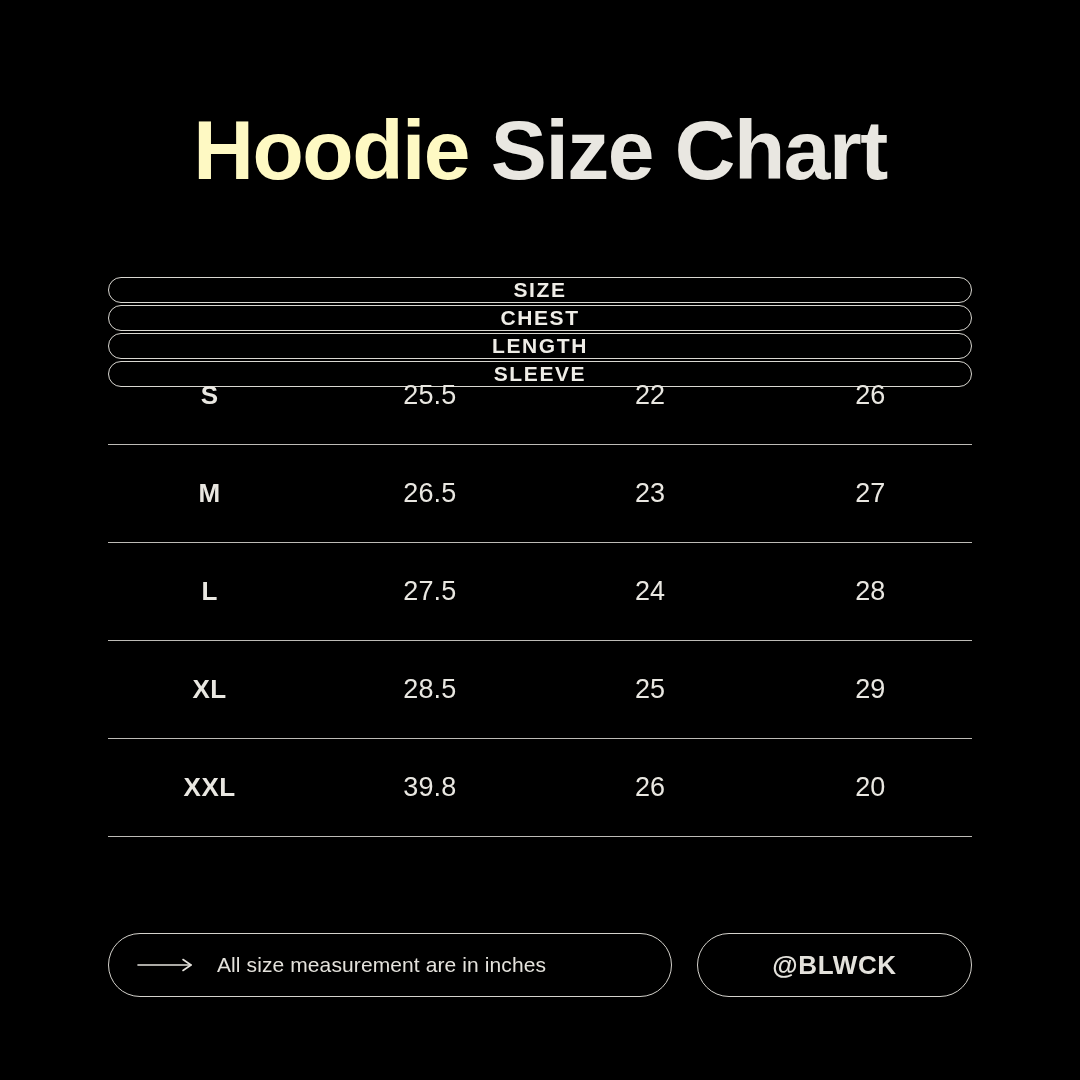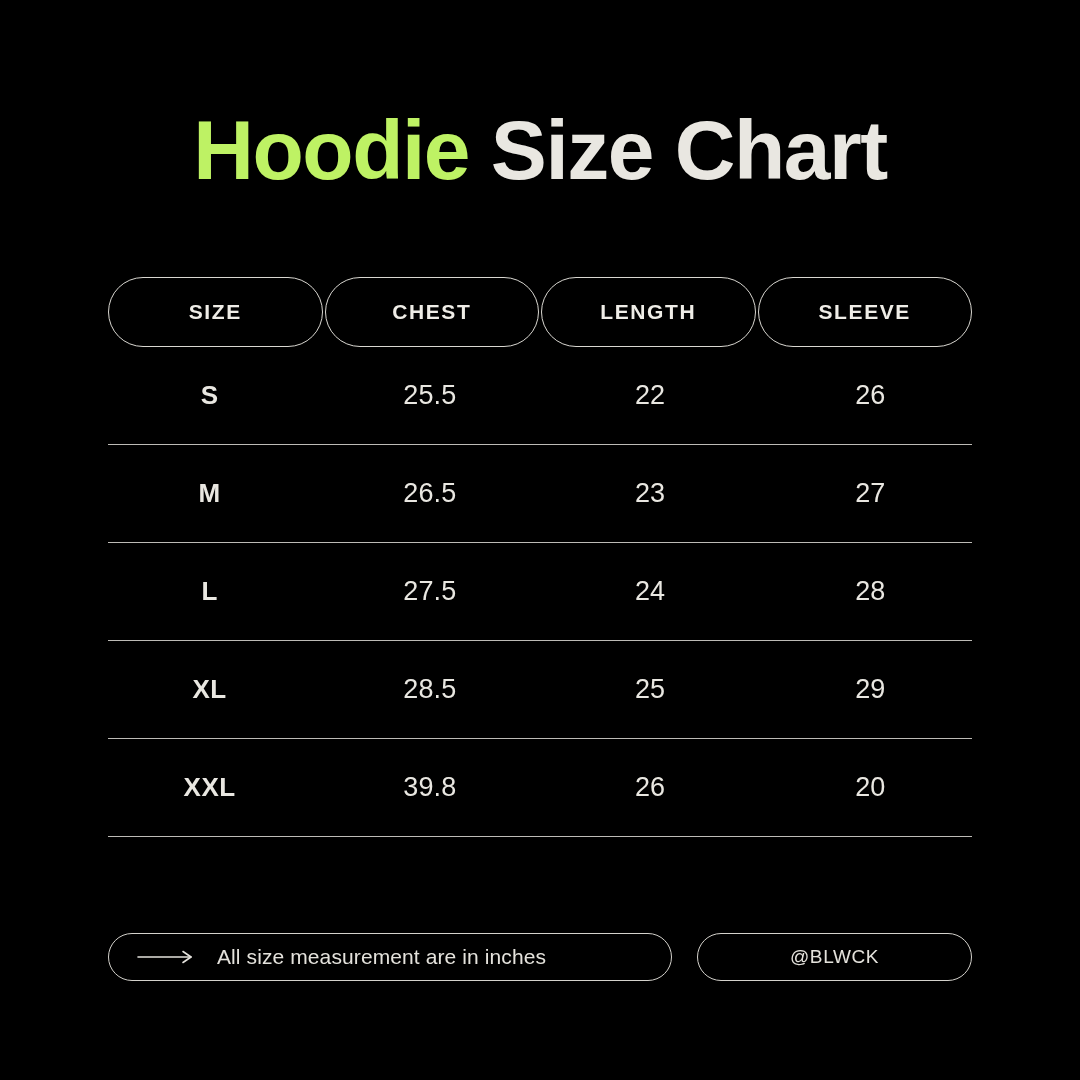--- a/index.html
+++ b/index.html
@@ -28,21 +28,21 @@
     position: absolute;
     left: 0;
     top: 108px;
     width: 1080px;
     text-align: center;
     white-space: nowrap;
   }
   .title-bold {
     font-size: 84px;
     font-weight: 700;
-    color: #bef264;
+    color: #fef9c3;
     letter-spacing: -1.5px;
     line-height: 1;
   }
   .title-light {
     font-size: 84px;
     font-weight: 700;
     color: #E9E7E1;
     letter-spacing: -1.5px;
     line-height: 1;
   }
@@ -53,20 +53,21 @@
     left: 108px;
     top: 277px;
     width: 864px;
   }
 
   
   .head-row {
     display: flex;
     gap: 2px;
     height: 70px;
+    flex-direction: column;
   }
   .head-pill {
     flex: 1 1 0;
     border: 1.6px solid #D9D7D1;
     border-radius: 999px;
     display: flex;
     align-items: center;
     justify-content: center;
     box-sizing: border-box;
     background: #000000;
@@ -104,21 +105,21 @@
   }
 
   
   .footer {
     position: absolute;
     left: 108px;
     top: 933px;
     width: 864px;
     display: flex;
     gap: 25px;
-    height: 48px;
+    height: 64px;
   }
   .note-pill {
     width: 564px;
     border: 1.6px solid #D4D2CC;
     border-radius: 999px;
     display: flex;
     align-items: center;
     box-sizing: border-box;
     padding-left: 28px;
     background: #000000;
@@ -139,22 +140,22 @@
     flex: 1 1 auto;
     border: 1.6px solid #D4D2CC;
     border-radius: 999px;
     display: flex;
     align-items: center;
     justify-content: center;
     box-sizing: border-box;
     background: #000000;
   }
   .brand-text {
-    font-size: 19px;
-    font-weight: 400;
+    font-size: 26px;
+    font-weight: 700;
     color: #E4E2DC;
     letter-spacing: 0.6px;
   }
 </style>
 </head>
 <body>
 
 <div class="canvas">
 
   <div class="title-wrap">

